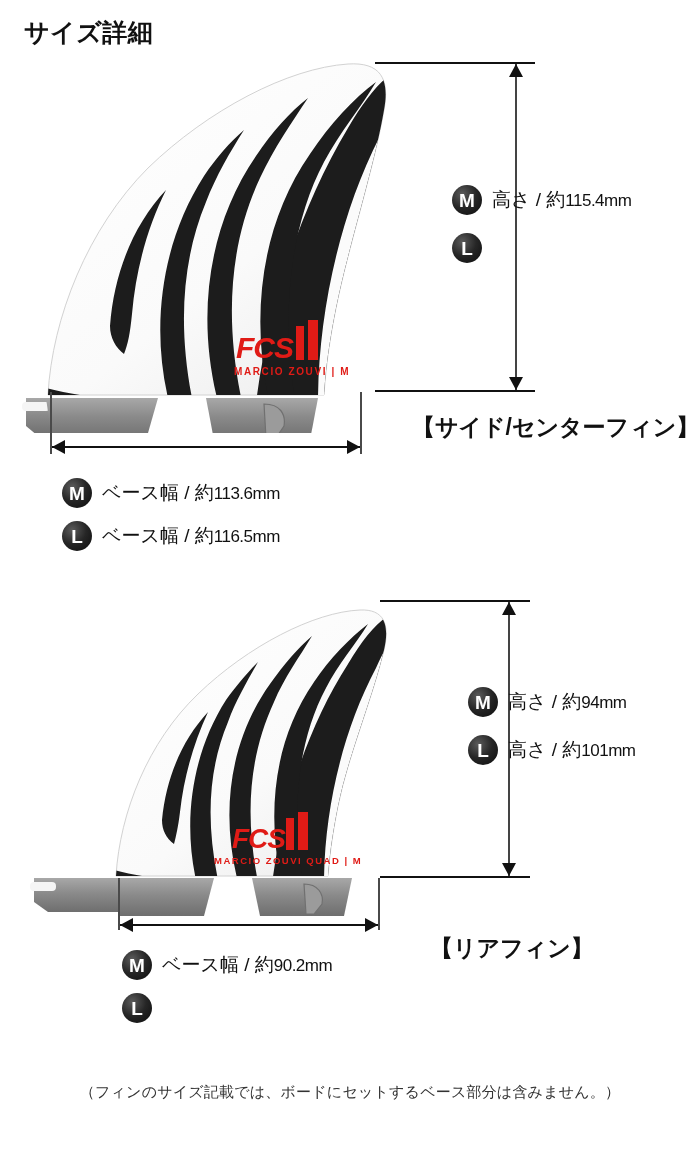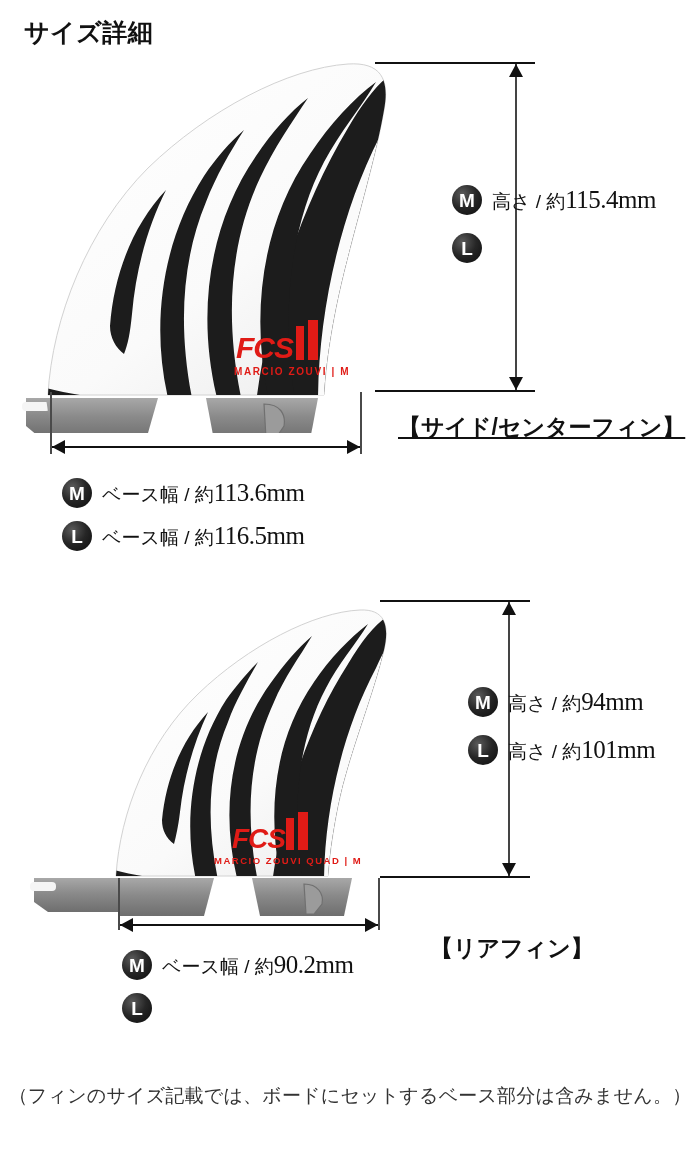--- a/index.html
+++ b/index.html
@@ -63,32 +63,32 @@
   .size-badge {
     width: 30px; height: 30px; border-radius: 50%;
     background: radial-gradient(circle at 34% 30%, #5b5b5b 0%, #262626 48%, #0c0c0c 100%);
     color: #ffffff; font-weight: bold; font-size: 19px;
     display: flex; align-items: center; justify-content: center;
     flex: 0 0 auto; line-height: 1;
   }
   .measure-text {
     margin-left: 10px; font-size: 19px; color: #111; letter-spacing: 0px;
   }
-  .measure-text .num { font-size: 25px; letter-spacing: -0.5px; font-family: Liberation Serif, serif; }
+  .measure-text .num { font-size: 17px; letter-spacing: -0.5px; }
 
   
   .fin-caption {
     position: absolute; font-size: 23px; font-weight: bold; color: #111;
     white-space: nowrap; letter-spacing: 0px;
   }
 
   
   .footnote {
     position: absolute; left: 0; width: 700px; text-align: center;
-    font-size: 19px; color: #333; letter-spacing: 0.2px;
+    font-size: 15px; color: #333; letter-spacing: 0.2px;
   }
 </style>
 </head>
 <body>
 
 <div class="page">
 
   <div class="page-title">サイズ詳細</div>
 
   <div class="fin-section" style="top:0;height:580px;">
@@ -170,21 +170,21 @@
     <div class="measure-row" style="left:452px; top:233px;">
       <span class="size-badge">L</span>
     </div>
 
     <div class="dim-thin" style="left:50px; top:392px; width:2px; height:62px;"></div>
     <div class="dim-thin" style="left:360px; top:392px; width:2px; height:62px;"></div>
     <div class="dim-h-axis" style="left:52px; top:446px; width:308px;"></div>
     <div class="arrow arrow-left" style="left:52px; top:440px;"></div>
     <div class="arrow arrow-right" style="left:347px; top:440px;"></div>
 
-    <div class="fin-caption" style="left:398px; top:412px;text-decoration:underline;">【サイド/センターフィン】</div>
+    <div class="fin-caption" style="left:412px; top:412px;">【サイド/センターフィン】</div>
 
     <div class="measure-row" style="left:62px; top:478px;">
       <span class="size-badge">M</span>
       <span class="measure-text"><span>ベース幅 / 約</span><span class="num">113.6mm</span></span>
     </div>
     <div class="measure-row" style="left:62px; top:521px;">
       <span class="size-badge">L</span>
       <span class="measure-text"><span>ベース幅 / 約</span><span class="num">116.5mm</span></span>
     </div>
   </div>

